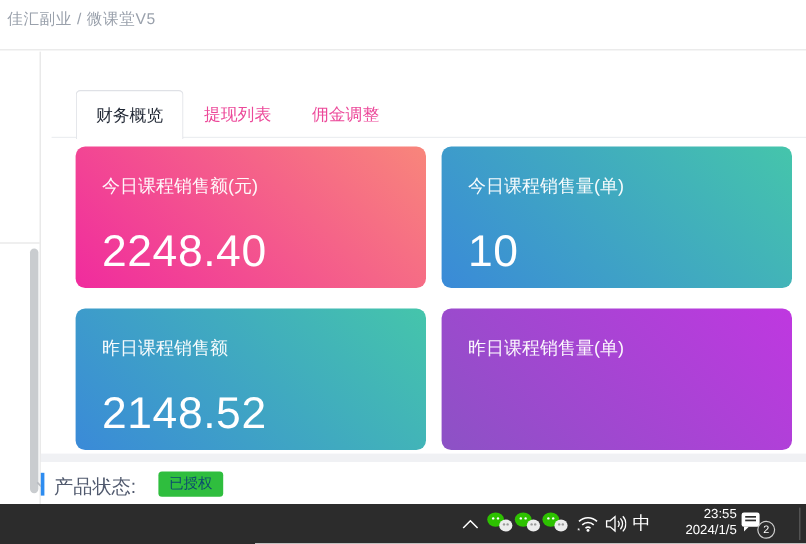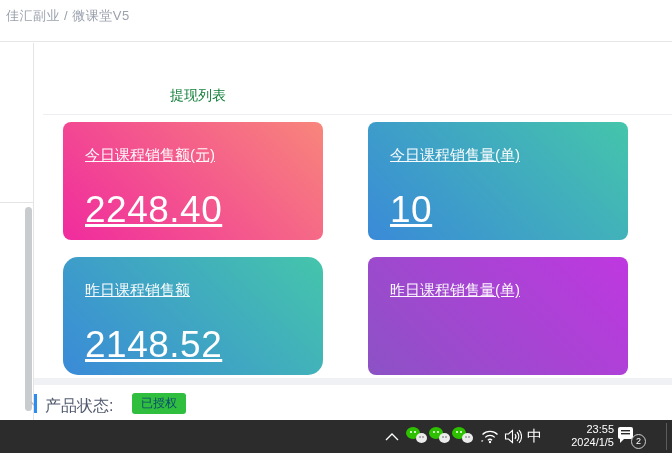--- a/index.html
+++ b/index.html
@@ -17,29 +17,29 @@
   .side-divider-v { position:absolute; left:33px; top:43px; width:1px; height:377px; background:#e4e4e4; }
   .side-divider-h { position:absolute; left:0; top:202px; width:33px; height:1px; background:#e4e4e4; }
   .scroll-thumb { position:absolute; left:25px; top:207px; width:7px; height:204px;
     background:#c9cccf; border-radius:4px; }
   .collapse-chevron { position:absolute; left:29px; top:400px; width:16px; height:10px; }
 
   
   .tabs-header { position:absolute; left:43px; top:75px; width:629px; height:40px;
     border-bottom:1px solid #eceef1; }
   .tab { position:absolute; top:0; width:90px; height:40px; line-height:40px;
-    text-align:center; font-size:14px; color:#15803d; cursor:pointer; }
+    text-align:center; font-size:14px; color:#ec4899; cursor:pointer; }
   .tab.active { left:20px; background:#fff; color:#1f2633; height:41px;
     border:1px solid #dfe1e6; border-bottom:none; border-radius:4px 4px 0 0; }
   .tab.t2 { left:110px; }
   .tab.t3 { left:200px; }
 
   
-  .card { position:absolute; width:260px; height:118px; border-radius:8px;
-    color:#fff; padding:24px 22px 12px 22px;text-decoration:underline; }
+  .card { position:absolute; width:292px; height:118px; border-radius:8px;
+    color:#fff; padding:24px 22px 12px 22px; }
   .card .label { font-size:15px; opacity:0.96; }
   .card .value { margin-top:24px; font-size:37px; font-weight:500; letter-spacing:0.5px; }
   .card.c1 { left:63px; top:122px; }
   .card.c2 { left:368px; top:122px; }
   .card.c3 { left:63px; top:257px; }
   .card.c4 { left:368px; top:257px; }
 
   
   .panel-gap { position:absolute; left:34px; top:378px; width:638px; height:7px; background:#f0f1f4; }
   .status-panel { position:absolute; left:34px; top:385px; width:638px; height:35px; background:#fff; }
@@ -81,32 +81,34 @@
   </div>
 
   <div class="side-divider-v"></div>
   <div class="side-divider-h"></div>
   <div class="scroll-thumb"></div>
   <svg class="collapse-chevron" viewBox="0 0 16 10">
     <polyline points="2,2 8,8 14,2" fill="none" stroke="#b8bbc0" stroke-width="1.4"></polyline>
   </svg>
 
   <div class="tabs-header">
+    <div class="tab active">财务概览</div>
     <div class="tab t2">提现列表</div>
+    <div class="tab t3">佣金调整</div>
   </div>
 
   <div class="card c1" style="background: linear-gradient(45deg, rgb(240, 43, 158), rgb(248, 134, 123));">
     <div class="label">今日课程销售额(元)</div>
     <div class="value">2248.40</div>
   </div>
   <div class="card c2" style="background: linear-gradient(45deg, rgb(58, 138, 216), rgb(69, 197, 171));">
     <div class="label">今日课程销售量(单)</div>
     <div class="value">10</div>
   </div>
-  <div class="card c3" style="background: linear-gradient(45deg, rgb(58, 138, 216), rgb(69, 197, 171)); border-radius: 15px;">
+  <div class="card c3" style="background: linear-gradient(45deg, rgb(58, 138, 216), rgb(69, 197, 171));">
     <div class="label">昨日课程销售额</div>
     <div class="value">2148.52</div>
   </div>
   <div class="card c4" style="background: linear-gradient(45deg, rgb(140, 82, 197), rgb(191, 56, 224));">
     <div class="label">昨日课程销售量(单)</div>
   </div>
 
   <div class="panel-gap"></div>
   <div class="status-panel"></div>
   <div class="status-bar" style="background: rgb(45, 140, 240);"></div>

